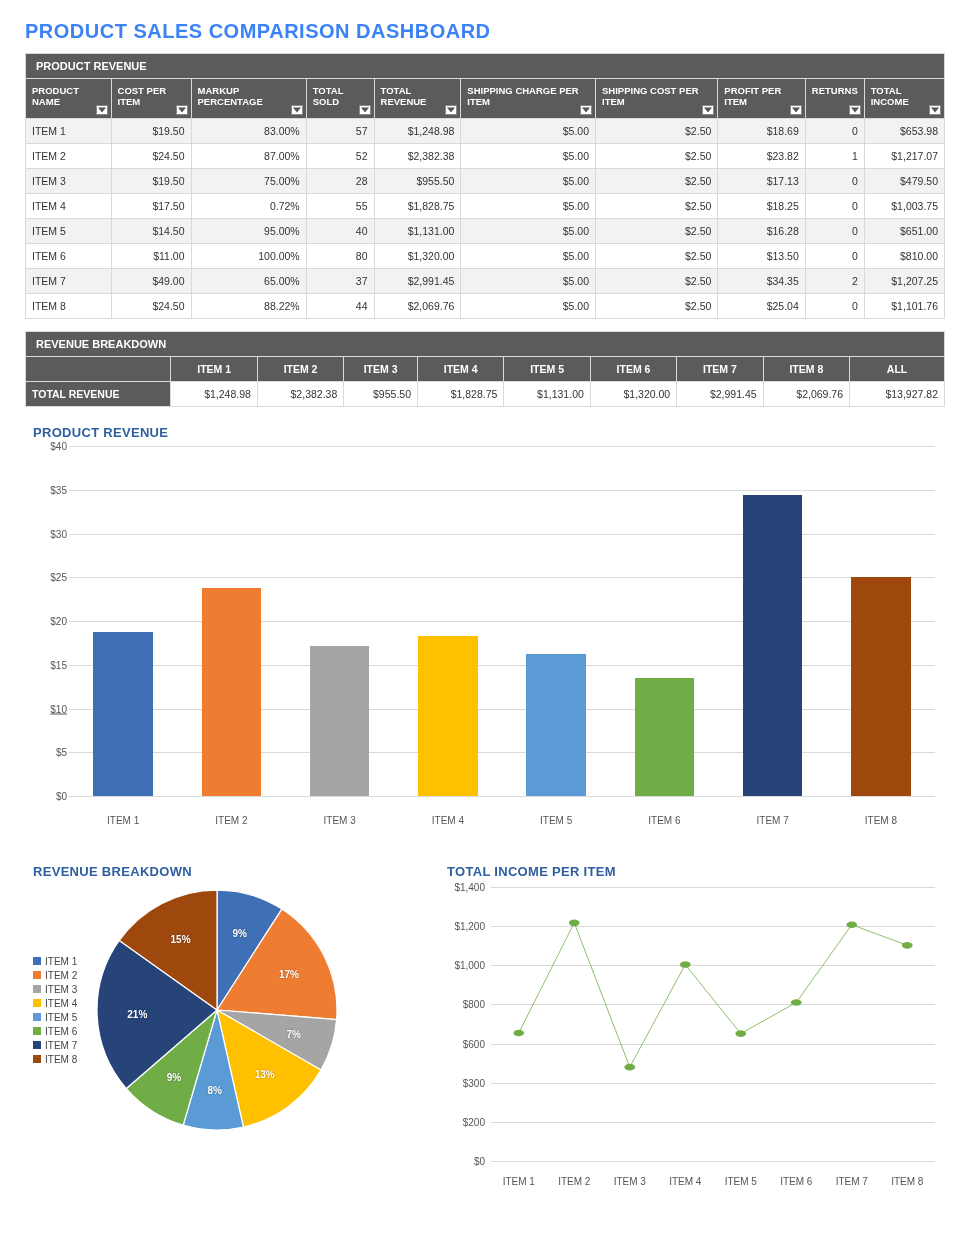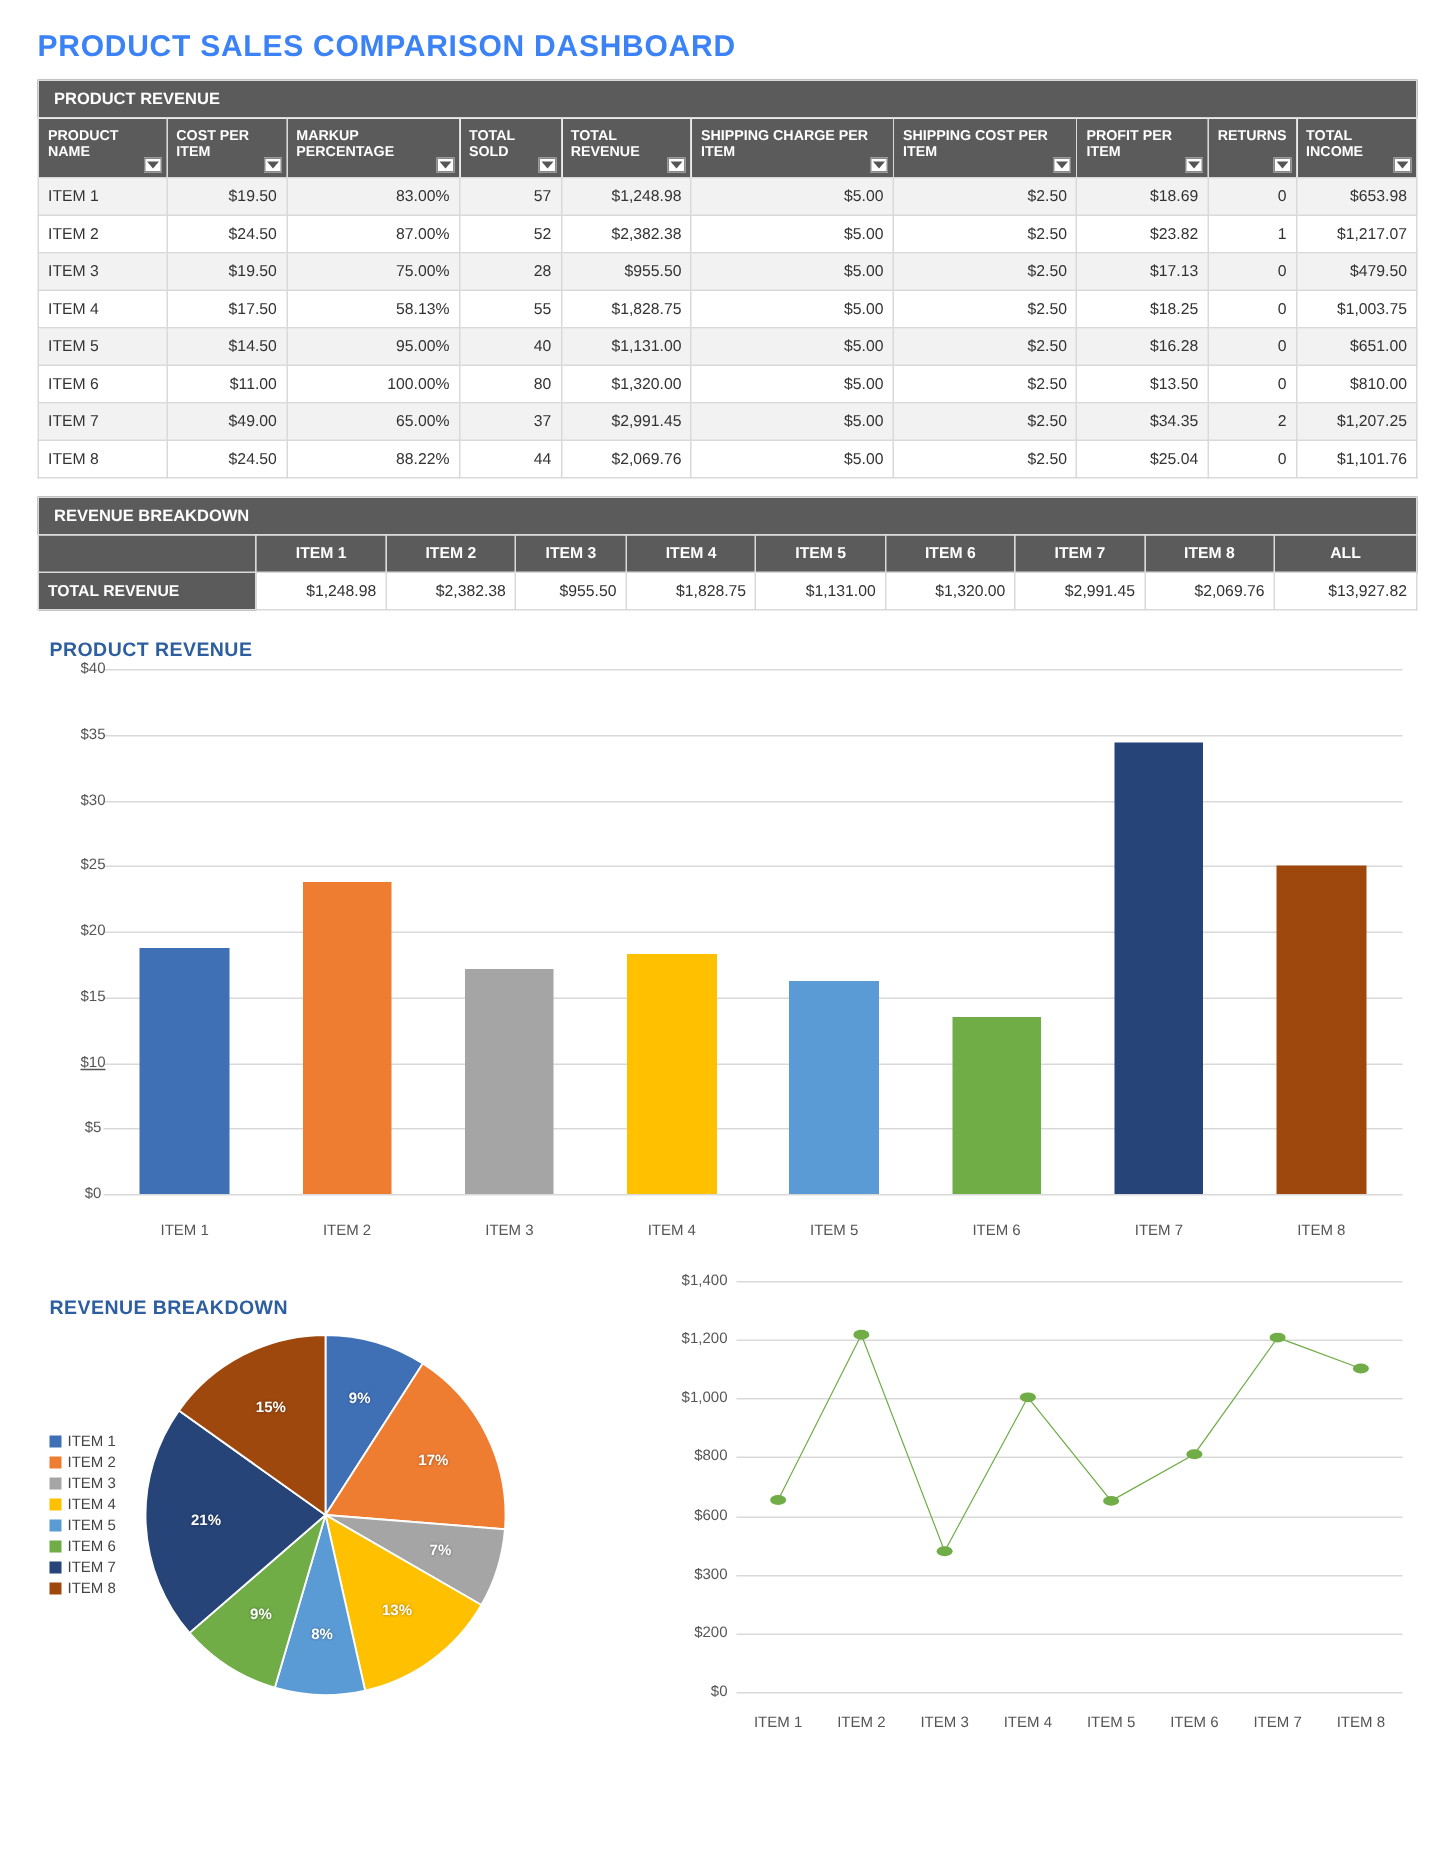--- a/index.html
+++ b/index.html
@@ -58,21 +58,21 @@
   .bd-table td { text-align:right; background:#fff;}
 
   .section-title {
     color:#2d5ea0; font-weight:700; font-size:13px; letter-spacing:.3px;
     margin: 18px 0 6px 8px;
   }
 
   
   .bar-chart { position:relative; height:380px; margin-left:4px; }
   .bar-chart .grid { position:absolute; left:40px; right:10px; height:1px; background:#d9d9d9;}
-  .bar-chart .ylab { position:absolute; left:16px; width:34px; text-align:center; font-size:10px; color:#555; transform:translateY(-50%);}
+  .bar-chart .ylab { position:absolute; left:4px; width:34px; text-align:right; font-size:10px; color:#555; transform:translateY(-50%);}
   .bar-chart .bars { position:absolute; left:40px; right:10px; top:0; bottom:30px; display:flex;}
   .bar-chart .bar-slot { flex:1; position:relative; display:flex; justify-content:center; align-items:flex-end;}
   .bar-chart .bar { width:55%; }
   .bar-chart .xlab { position:absolute; left:40px; right:10px; bottom:0; display:flex;}
   .bar-chart .xlab span{ flex:1; text-align:center; font-size:10px; color:#555;}
 
   .lower { display:flex; margin-top:20px; }
   .lower .left { width:45%; }
   .lower .right { width:55%; }
 
@@ -185,21 +185,21 @@
         <td>$955.50</td>
         <td>$5.00</td>
         <td>$2.50</td>
         <td>$17.13</td>
         <td>0</td>
         <td>$479.50</td>
       </tr>
       <tr>
         <td>ITEM 4</td>
         <td>$17.50</td>
-        <td>58.13%</td>
+        <td>0.72%</td>
         <td>55</td>
         <td>$1,828.75</td>
         <td>$5.00</td>
         <td>$2.50</td>
         <td>$18.25</td>
         <td>0</td>
         <td>$1,003.75</td>
       </tr>
       <tr>
         <td>ITEM 5</td>
@@ -386,20 +386,21 @@
             <path d="M50 50 L97.84902924569323 53.80399792912584 A48 48 0 0 1 91.56921938165306 74 Z" fill="#a5a5a5" stroke="#fff" stroke-width="0.5"></path>
             <path d="M50 50 L91.56921938165306 74 A48 48 0 0 1 60.574905573753945 96.82062977049954 Z" fill="#ffc000" stroke="#fff" stroke-width="0.5"></path>
             <path d="M50 50 L60.574905573753945 96.82062977049954 A48 48 0 0 1 36.47683727161137 96.05566273349586 Z" fill="#5b9bd5" stroke="#fff" stroke-width="0.5"></path>
             <path d="M50 50 L36.47683727161137 96.05566273349586 A48 48 0 0 1 13.724020430995608 81.43331522937369 Z" fill="#70ad47" stroke="#fff" stroke-width="0.5"></path>
             <path d="M50 50 L13.724020430995608 81.43331522937369 A48 48 0 0 1 10.900354301583867 22.157268340582515 Z" fill="#264478" stroke="#fff" stroke-width="0.5"></path>
             <path d="M50 50 L10.900354301583867 22.157268340582515 A48 48 0 0 1 49.99999999999999 2 Z" fill="#9e480e" stroke="#fff" stroke-width="0.5"></path>
           </svg><div class="pie-label" style="left: 59.0154%; top: 19.2962%;">9%</div><div class="pie-label" style="left: 78.6718%; top: 35.7899%;">17%</div><div class="pie-label" style="left: 80.5569%; top: 59.5015%;">7%</div><div class="pie-label" style="left: 68.9731%; top: 75.7686%;">13%</div><div class="pie-label" style="left: 48.9847%; top: 81.9839%;">8%</div><div class="pie-label" style="left: 32.6995%; top: 76.9201%;">9%</div><div class="pie-label" style="left: 18.0362%; top: 51.5226%;">21%</div><div class="pie-label" style="left: 35.3368%; top: 21.5573%;">15%</div></div>
     </div>
   </div>
   <div class="right">
+    <div class="section-title">TOTAL INCOME PER ITEM</div>
     <div class="line-chart" id="line-chart">
         <div class="grid2" style="top: 274px;"></div>
         <div class="ylab2" style="top: 274px;">$0</div>
         <div class="grid2" style="top: 234.857px;"></div>
         <div class="ylab2" style="top: 234.857px;">$200</div>
         <div class="grid2" style="top: 195.714px;"></div>
         <div class="ylab2" style="top: 195.714px;">$300</div>
         <div class="grid2" style="top: 156.571px;"></div>
         <div class="ylab2" style="top: 156.571px;">$600</div>
         <div class="grid2" style="top: 117.429px;"></div>

